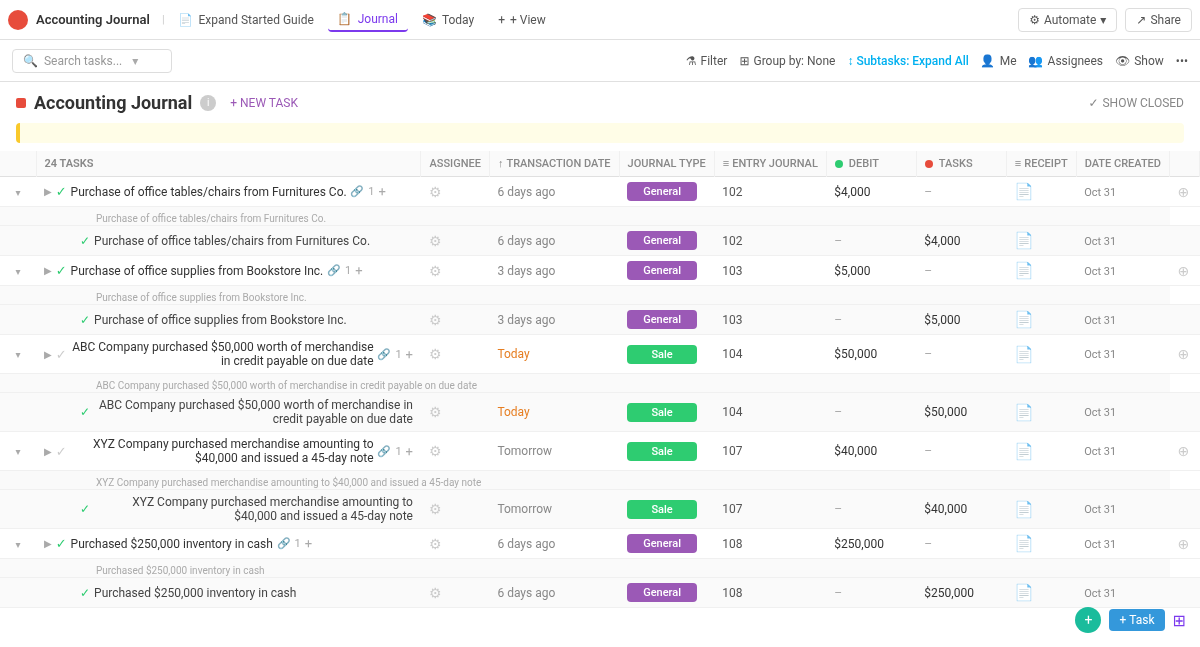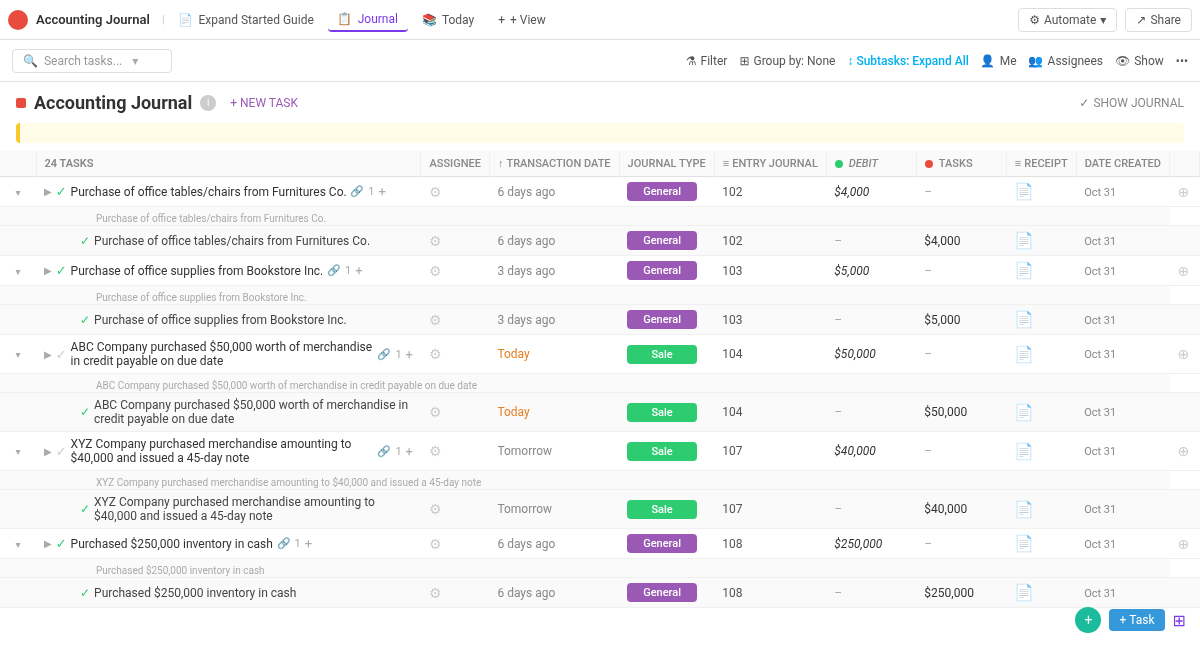--- a/index.html
+++ b/index.html
@@ -47,26 +47,26 @@
 
     .header-left { display: flex; align-items: center; gap: 6px; }
 
     .red-dot { width: 8px; height: 8px; background: #e74c3c; border-radius: 50%; display: inline-block; margin-right: 3px; }
     .green-dot { width: 8px; height: 8px; background: #2ecc71; border-radius: 50%; display: inline-block; margin-right: 3px; }
     .add-circle { width: 26px; height: 26px; background: #1abc9c; border-radius: 50%; color: white; display: flex; align-items: center; justify-content: center; font-size: 14px; cursor: pointer; }
     .add-task-btn { background: #3498db; color: white; border-radius: 4px; padding: 4px 10px; font-size: 12px; cursor: pointer; display: flex; align-items: center; gap: 3px; }
     .grid-icon { color: #7c3aed; font-size: 16px; cursor: pointer; }
     .bottom-right { position: fixed; bottom: 14px; right: 14px; display: flex; align-items: center; gap: 8px; }
 
-    .col-task { min-width: 300px; }
+    .col-task { min-width: 300px; text-align: right; }
     .col-assignee { width: 60px; }
     .col-date { width: 110px; }
     .col-journal { width: 90px; }
     .col-entry { width: 90px; }
-    .col-debit { width: 90px; font-style: italic; }
+    .col-debit { width: 90px; }
     .col-credit { width: 90px; }
     .col-receipt { width: 60px; }
     .col-created { width: 80px; }
     .col-actions { width: 30px; }
 
     .th-sort { cursor: pointer; display: flex; align-items: center; gap: 3px; }
   </style>
 </head>
 <body>
 
@@ -142,21 +142,21 @@
 
 <div class="page-header">
   <div style="width:10px;height:10px;background:#e74c3c;border-radius:2px;flex-shrink:0;"></div>
   <span class="page-title">Accounting Journal</span>
   <div class="info-icon">i</div>
   <div class="new-task-btn">
     <span>+ NEW TASK</span>
   </div>
   <div class="show-closed-right">
     <span>✓</span>
-    <span>SHOW JOURNAL</span>
+    <span>SHOW CLOSED</span>
   </div>
 </div>
 
 <div class="info-banner">
 </div>
 
 <div class="table-wrap">
   <table>
     <thead>
       <tr>

